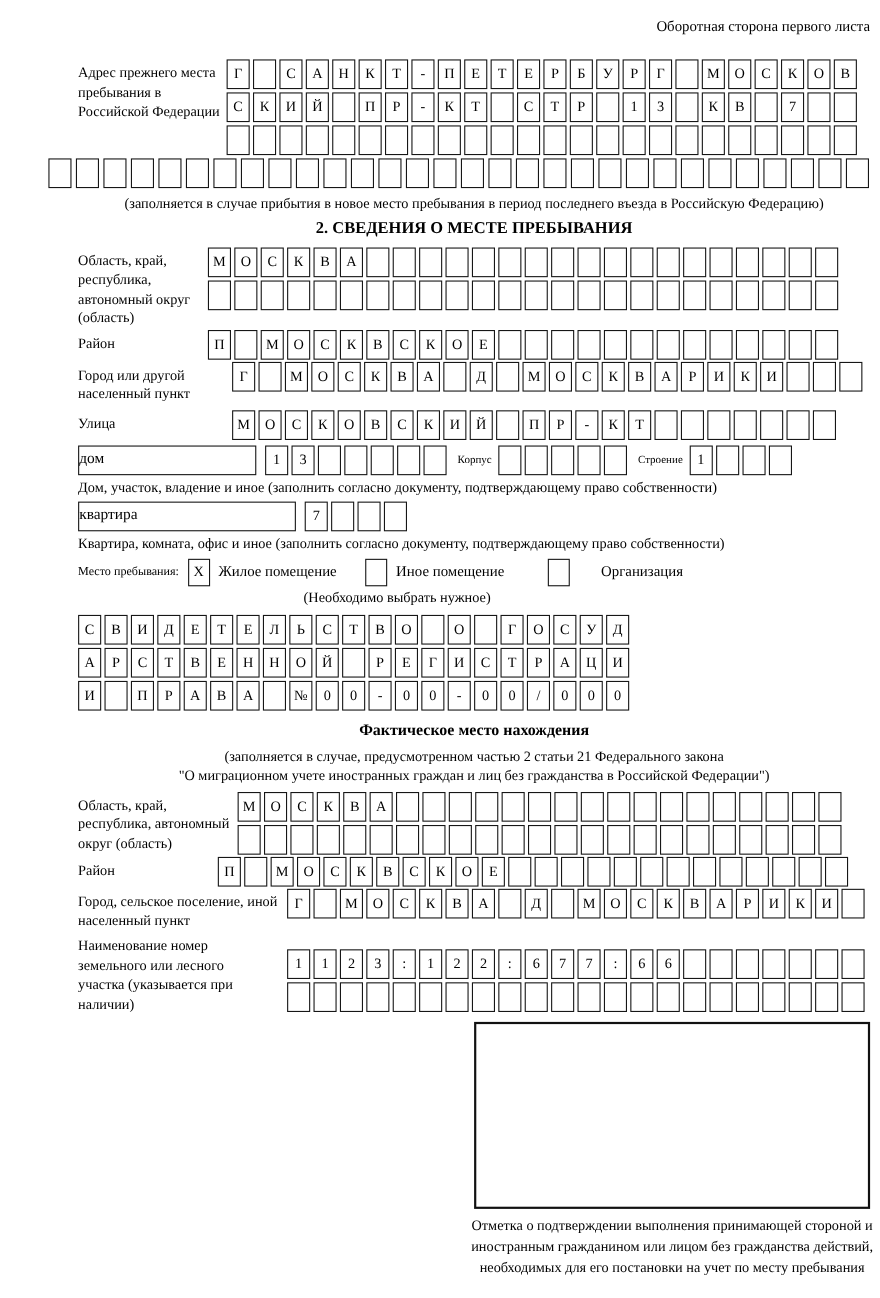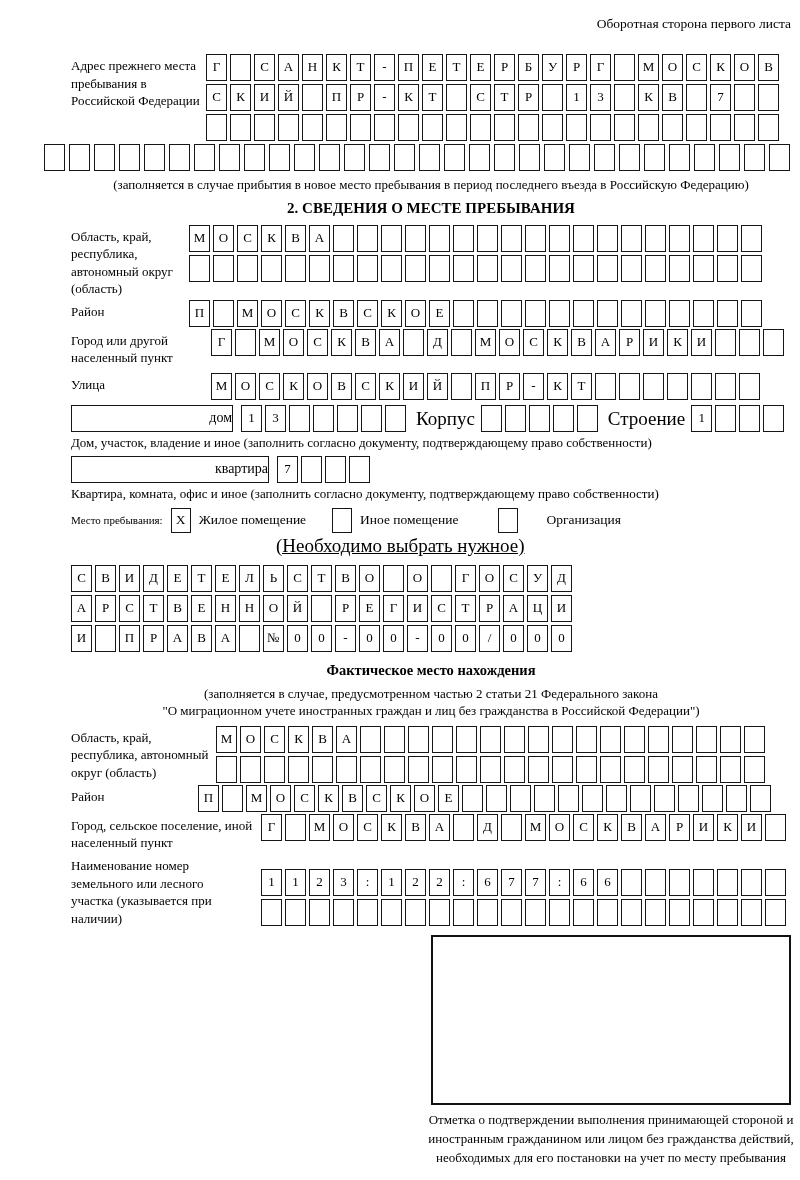--- a/index.html
+++ b/index.html
@@ -32,37 +32,37 @@
   .note{font-size:13px;text-align:center;line-height:1.35;}
   .note-top{margin-top:5px;}
   .sec-title{font-size:15px;font-weight:bold;text-align:center;margin:6px 0 8px 0;}
   .fact-title{font-size:14.5px;font-weight:bold;text-align:center;margin:10px 0 6px 0;}
 
   .mt2{margin-top:2px;} .mt6{margin-top:6px;} .mt8{margin-top:8px;}
   .mt22{margin-top:22px;}
 
   
   .domrow{display:flex;align-items:flex-start;margin-top:5px;}
-  .bigbox{box-sizing:border-box;height:27px;border:1.5px solid #161616;text-align:right;
+  .bigbox{box-sizing:border-box;height:27px;border:1.5px solid #161616;text-align:left;
           font-size:14px;line-height:24px;background:#fff;}
   .dombox{width:162px;flex:0 0 162px;}
   .kvbox{width:198px;flex:0 0 198px;}
-  .inline-lbl{font-size:19px;line-height:27px;padding:0 6px 0 10px;white-space:nowrap;}
+  .inline-lbl{font-size:10px;line-height:27px;padding:0 6px 0 10px;white-space:nowrap;}
   .gap8{width:8px;flex:0 0 8px;}
 
   .caption{font-size:13px;margin:3px 0 2px 0;}
 
   
   .mestorow{display:flex;align-items:center;margin-top:6px;}
   .mesto-lbl{font-size:11px;white-space:nowrap;}
   .chk{box-sizing:border-box;width:20px;height:25px;border:1.5px solid #161616;display:inline-block;
        text-align:center;font-size:13px;line-height:21px;}
   .chk1{margin-left:8px;} .optl{font-size:13.5px;margin-left:8px;white-space:nowrap;}
   .chk2{margin-left:26px;} .chk3{margin-left:40px;} .optl3{margin-left:28px;}
-  .mesto-note{font-size:19px;margin:2px 0 0 205px;text-decoration:underline;}
+  .mesto-note{font-size:13px;margin:2px 0 0 205px;}
 
   
   .stamp-box{box-sizing:border-box;margin:8px 0 0 360px;width:360px;height:170px;border:2px solid #111;}
   .stamp-caption{width:390px;margin:6px 0 0 345px;text-align:center;font-size:13px;line-height:1.45;}
 </style>
 </head>
 <body>
 
 <div class="page">
 

